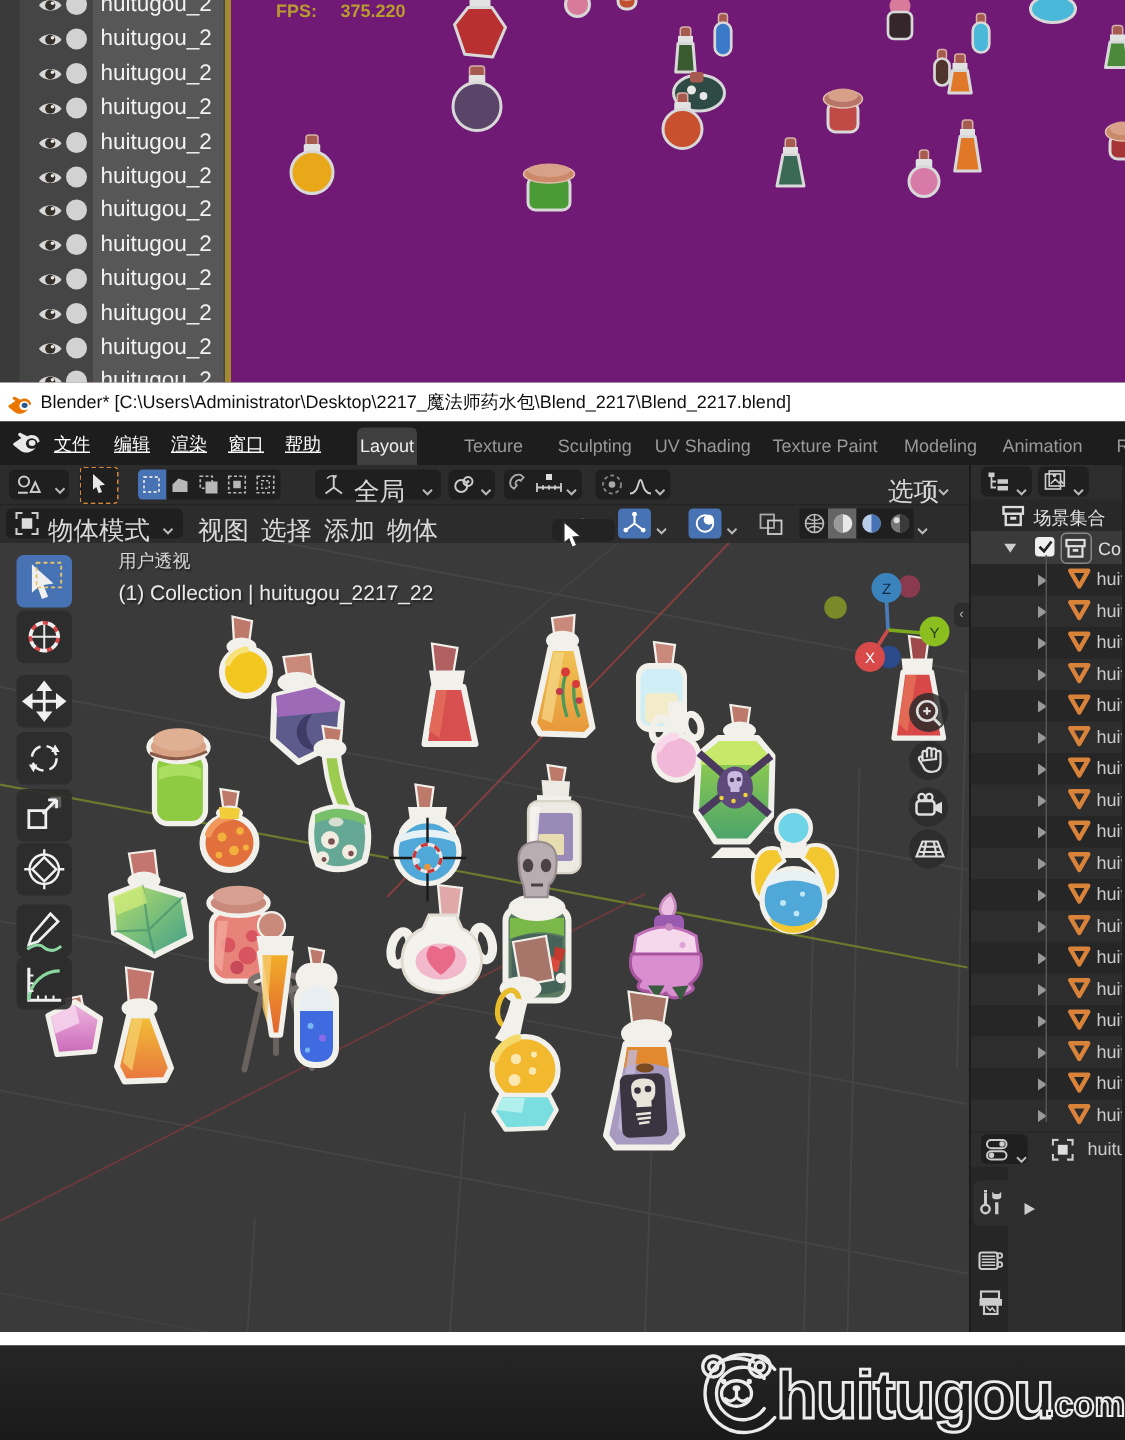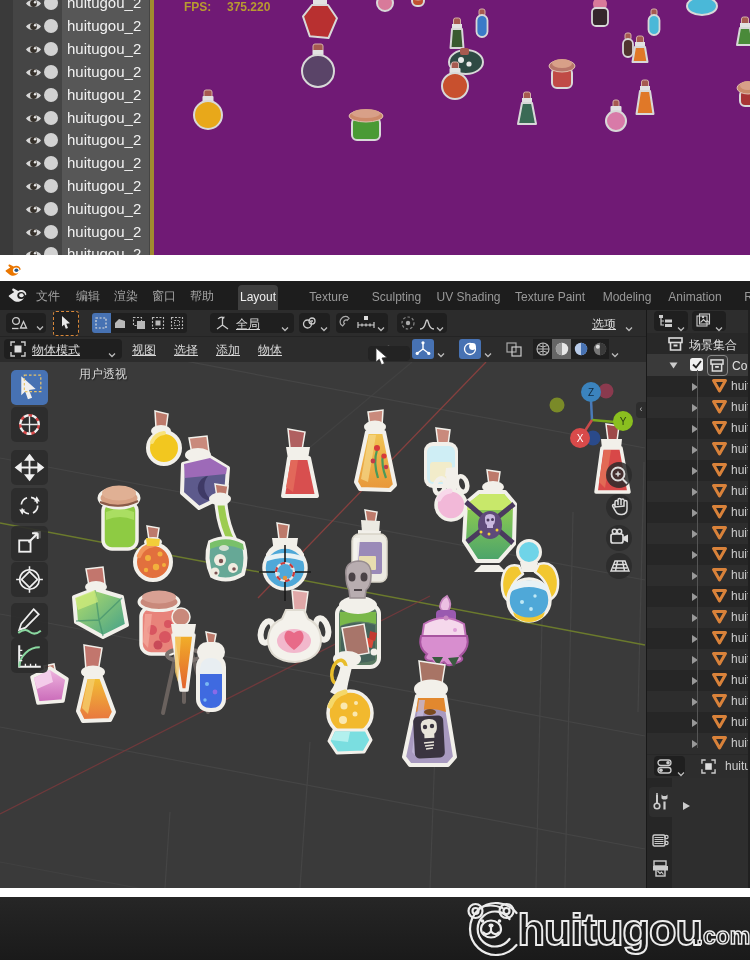--- a/index.html
+++ b/index.html
@@ -9,33 +9,33 @@
 #glist{left:0;top:0;width:150px;height:255px;background:#454545;border-left:13px solid #3a3a3a;box-sizing:border-box;}
 #gstrip{left:62px;top:0;width:87px;height:255px;background:#575757;}
 #gline{left:150px;top:0;width:4px;height:255px;background:#a18a2f;}
 .grow{position:absolute;left:0;width:150px;height:23px;}
 .grow .eye{position:absolute;left:25px;top:4px;}
 .grow .dot{position:absolute;left:44px;top:4px;width:14px;height:14px;border-radius:50%;background:#d2d2d2;}
 .grow .txt{position:absolute;left:67px;top:2px;color:#f2f2f2;font-size:15px;white-space:nowrap;}
 #fps{left:0;top:0px;color:#b89b30;font-size:12px;font-weight:bold;}
 #titlebar{left:0;top:255px;width:750px;height:26px;background:#ffffff;color:#111;font-size:12px;line-height:26px;}
 #topbar{left:0;top:281px;width:750px;height:29px;background:#1d1d1d;color:#c8c8c8;font-size:12px;}
-.menuitem{position:absolute;top:7px;color:#a3a3a3;font-size:12px;}
+.menuitem{position:absolute;top:7px;color:#ffffff;font-size:12px;text-decoration:underline;}
 .wtab{position:absolute;top:4px;height:25px;line-height:24px;font-size:12px;color:#999;text-align:center;}
 .wtab.active{background:#3f3f3f;color:#eee;border-radius:4px 4px 0 0;}
 #row1{left:0;top:310px;width:646px;height:26px;background:#2c2c2c;border-bottom:1px solid #242424;}
 #row2{left:0;top:337px;width:646px;height:25px;background:#2c2c2c;}
 #vp{left:0;top:362px;width:646px;height:526px;background:#3a3a3a;overflow:hidden;}
 #outl{left:647px;top:310px;width:103px;height:445px;background:#282828;overflow:hidden;}
 #props{left:647px;top:755px;width:103px;height:133px;background:#2e2e2e;overflow:hidden;}
 #vsep{left:646px;top:310px;width:1px;height:578px;background:#191919;}
 #whitestrip{left:0;top:888px;width:750px;height:9px;background:#ffffff;}
 #blackbar{left:0;top:897px;width:750px;height:63px;background:linear-gradient(#262626,#1a1a1a);}
 .btn{position:absolute;background:#1f1f1f;border-radius:4px;}
-.cn{color:#d8d8d8;font-size:12px;position:absolute;text-decoration:underline;}
+.cn{color:#d8d8d8;font-size:17px;position:absolute;}
 </style>
 </head>
 <body>
 <div class="abs" id="game">
 <div class="abs" id="glist"></div>
 <div class="abs" id="gstrip"></div>
 <div class="abs" id="gline"></div>
 <div id="grows">
       <div class="grow" style="top:-8px">
         <span class="eye"><svg width="17" height="15" viewBox="0 0 17 15">
@@ -252,20 +252,21 @@
       <span style="position:absolute;left:184px;top:0">FPS:</span>
       <span style="position:absolute;left:227px;top:0">375.220</span>
     </div>
 </div>
 <div class="abs" id="titlebar">
     <span style="position:absolute;left:5px;top:3px"><svg width="17" height="12" viewBox="0 0 22 16" style="vertical-align:-1px">
         <path d="M20.6 7.1c-.4-2.8-2.9-4.9-5.9-4.9-1.3 0-2.5.4-3.5 1.1L6.6.9C6 .5 5.2.5 4.7 1c-.6.5-.6 1.4 0 1.9l2 1.6L1 8.3c-.7.5-.7 1.2-.2 1.7l4.8 3.9c1.3 1.1 3.1 1.8 5 1.8 4.1 0 7.5-3 7.9-6.9l2-1.5c.3-.2.2-.5.1-.2z" fill="#ea7600"></path>
         <ellipse cx="14.6" cy="8.7" rx="4.4" ry="4" fill="#fff"></ellipse>
         <ellipse cx="14.9" cy="8.3" rx="2.6" ry="2.3" fill="#265787"></ellipse>
       </svg></span>
+    <span style="position:absolute;left:27px;">Blender* [C:\Users\Administrator\Desktop\2217_魔法师药水包\Blend_2217\Blend_2217.blend]</span>
   </div>
 <div class="abs" id="topbar">
     <span style="position:absolute;left:8px;top:7px"><svg width="20" height="14" viewBox="0 0 22 16">
         <path d="M20.6 7.1c-.4-2.8-2.9-4.9-5.9-4.9-1.3 0-2.5.4-3.5 1.1L6.6.9C6 .5 5.2.5 4.7 1c-.6.5-.6 1.4 0 1.9l2 1.6L1 8.3c-.7.5-.7 1.2-.2 1.7l4.8 3.9c1.3 1.1 3.1 1.8 5 1.8 4.1 0 7.5-3 7.9-6.9l2-1.5c.3-.2.2-.5.1-.2z" fill="#e8e8e8"></path>
         <ellipse cx="14.6" cy="8.7" rx="4.4" ry="4" fill="#1d1d1d"></ellipse>
         <ellipse cx="14.9" cy="8.3" rx="2.6" ry="2.3" fill="#e8e8e8"></ellipse>
       </svg></span>
     <span class="menuitem" style="left:36px">文件</span>
     <span class="menuitem" style="left:76px">编辑</span>
     <span class="menuitem" style="left:114px">渲染</span>
@@ -706,20 +707,21 @@
         <ellipse cx="430" cy="350" rx="6" ry="3" fill="#7a4a20"></ellipse>
         <path d="M419 338 L425 338 L418 396 L412 390 Z" fill="#c2b8d8" opacity="0.8"></path>
         <rect x="414" y="354" width="30" height="42" rx="5" fill="#3a3440" transform="rotate(-3 429 375)"></rect>
         <path d="M421 365 Q420 357 429 357 Q438 357 437 365 Q437 370 434 372 L434 376 L424 376 L424 372 Q421 370 421 365 Z" fill="#e8e4da" transform="rotate(-3 429 367)"></path>
         <circle cx="425" cy="365" r="2.2" fill="#3a3440"></circle>
         <circle cx="432" cy="364" r="2.2" fill="#3a3440"></circle>
         <path d="M424 381 L434 380 M425 384 L434 383 M426 387 L433 386" stroke="#e8e4da" stroke-width="1.6"></path>
       </g>
     </svg>
     <div class="abs" style="left:79px;top:4px;color:#d8d8d8;font-size:12px;text-shadow:1px 1px 1px #222">用户透视</div>
+    <div class="abs" style="left:79px;top:25px;color:#ebebeb;font-size:14px;text-shadow:1px 1px 1px #222">(1) Collection | huitugou_2217_22</div>
     <div class="abs" style="left:11px;top:8px;width:37px;height:35px;background:#4772b3;border-radius:5px"></div>
     <svg class="abs" style="left:11px;top:8px" width="37" height="35" viewBox="0 0 36 34">
       <path d="M10 6 L24 18.5 L17.5 19.5 L20.5 27 L16.5 28.5 L13.8 21 L10 24.5 Z" fill="#f0f0f0"></path>
       <rect x="13" y="5" width="16" height="16" fill="none" stroke="#e8c46a" stroke-width="1.2" stroke-dasharray="2.5 2"></rect>
     </svg>
     <div class="abs" style="left:11px;top:45px;width:37px;height:35px;background:#2c2c2ce8;border-radius:5px"></div>
     <svg class="abs" style="left:11px;top:45px" width="37" height="35" viewBox="0 0 36 34">
       <circle cx="18" cy="17" r="9" fill="none" stroke="#d84a4a" stroke-width="2.4" stroke-dasharray="4.7 3.4"></circle>
       <circle cx="18" cy="17" r="9" fill="none" stroke="#f0f0f0" stroke-width="2.4" stroke-dasharray="4.7 3.4" stroke-dashoffset="4"></circle>
       <path d="M18 9 L18 25 M10 17 L26 17" stroke="#e8e8e8" stroke-width="1.3"></path>

